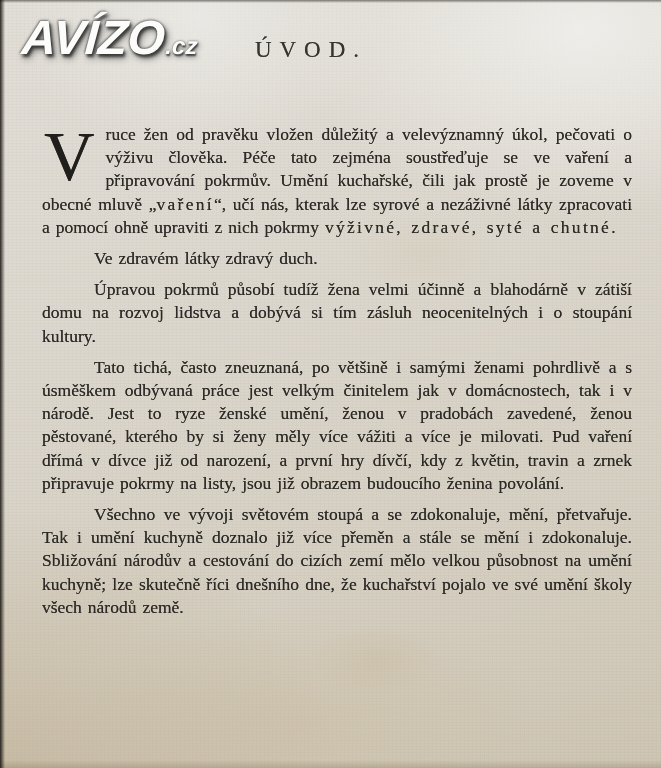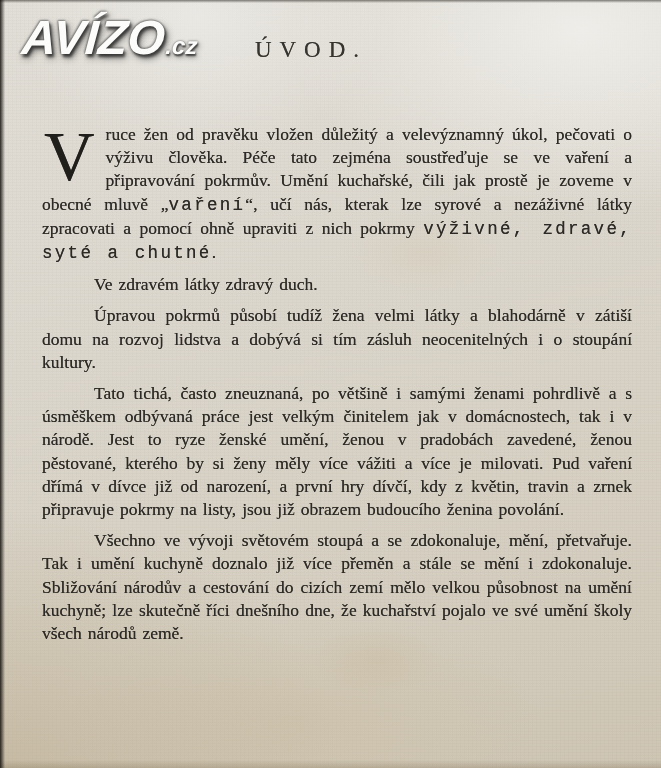--- a/index.html
+++ b/index.html
@@ -98,38 +98,38 @@
   }
   .para.indent { text-indent: 52px; }
   .dropcap {
     float: left;
     font-size: 70px;
     line-height: 64px;
     padding: 2px 11px 0 2px;
     color: #201f1c;
     text-shadow: 0 0 0.6px rgba(32,31,28,0.8);
   }
-  .spaced { letter-spacing: 2.3px; font-family: Liberation Mono, monospace; }
+  .spaced { letter-spacing: 2.3px; }
 </style>
 </head>
 <body>
 
 <div class="edge-top"></div>
 <div class="edge-left"></div>
 <div class="edge-bottom"></div>
 
 <div class="watermark"><span class="brand">AVÍZO</span><span class="tld">.cz</span></div>
 
 <div class="page-content">
 
   <h1 class="page-title">ÚVOD.</h1>
 
   <p class="para"><span class="dropcap">V</span><span>ruce žen od pravěku vložen důležitý a velevýznamný úkol, pečovati o výživu člověka. Péče tato zejména soustřeďuje se ve vaření a připravování pokrmův. Umění kuchařské, čili jak prostě je zoveme v obecné mluvě „</span><span class="spaced">vaření</span><span>“, učí nás, kterak lze syrové a nezáživné látky zpracovati a pomocí ohně upraviti z nich pokrmy </span><span class="spaced">výživné, zdravé, syté a chutné</span><span>.</span></p>
 
   <p class="para indent">Ve zdravém látky zdravý duch.</p>
 
-  <p class="para indent">Úpravou pokrmů působí tudíž žena velmi látky a blahodárně v zátiší domu na rozvoj lidstva a dobývá si tím zásluh neocenitelných i o stoupání kultury.</p>
+  <p class="para indent">Úpravou pokrmů působí tudíž žena velmi účinně a blahodárně v zátiší domu na rozvoj lidstva a dobývá si tím zásluh neocenitelných i o stoupání kultury.</p>
 
   <p class="para indent">Tato tichá, často zneuznaná, po většině i samými ženami pohrdlivě a s úsměškem odbývaná práce jest velkým činitelem jak v domácnostech, tak i v národě. Jest to ryze ženské umění, ženou v pradobách zavedené, ženou pěstované, kterého by si ženy měly více vážiti a více je milovati. Pud vaření dřímá v dívce již od narození, a první hry dívčí, kdy z květin, travin a zrnek připravuje pokrmy na listy, jsou již obrazem budoucího ženina povolání.</p>
 
   <p class="para indent">Všechno ve vývoji světovém stoupá a se zdokonaluje, mění, přetvařuje. Tak i umění kuchyně doznalo již více přeměn a stále se mění i zdokonaluje. Sbližování národův a cestování do cizích zemí mělo velkou působnost na umění kuchyně; lze skutečně říci dnešního dne, že kuchařství pojalo ve své umění školy všech národů země.</p>
 
 </div>
 
 </body></html>

